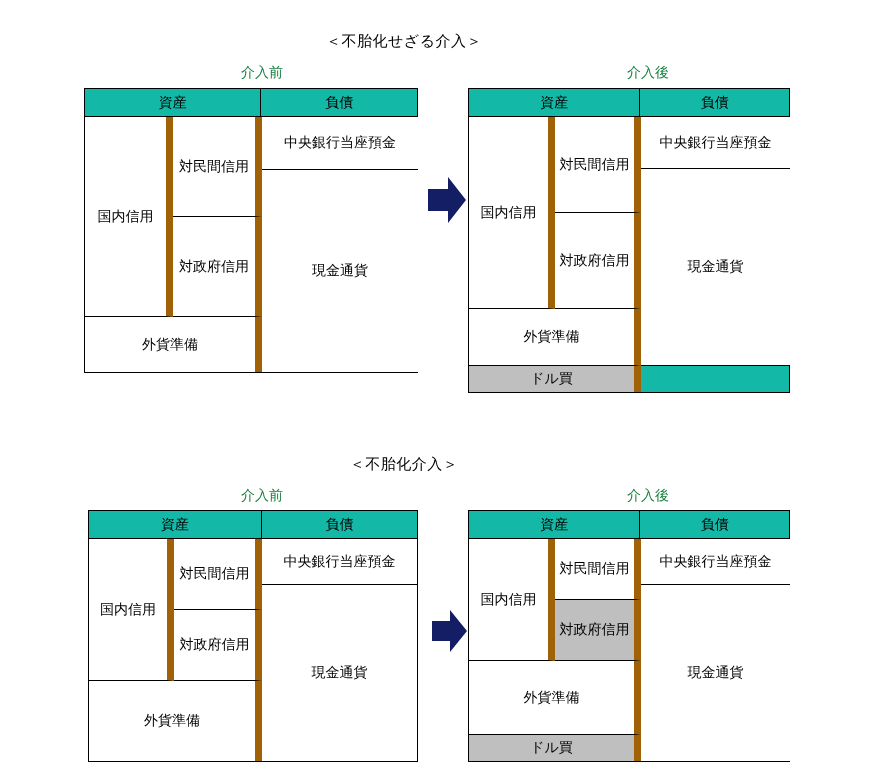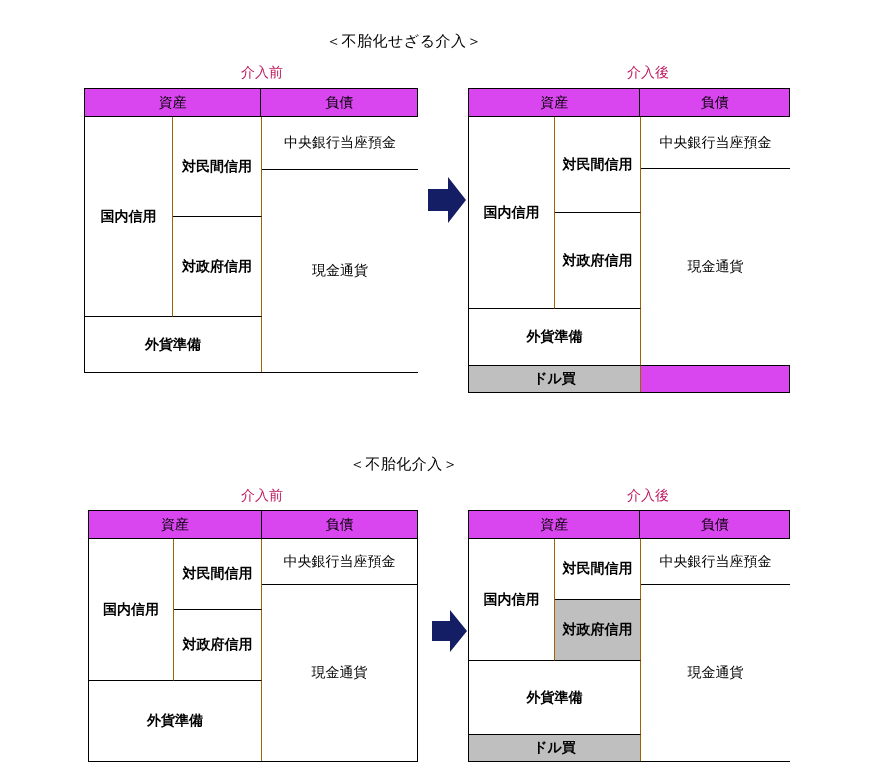--- a/index.html
+++ b/index.html
@@ -19,30 +19,30 @@
     text-align:center;
     font-size:15px;
     letter-spacing:0.5px;
     color:#000;
   }
 
   .panel-label{
     position:absolute;
     font-size:14px;
     text-align:center;
-    color:#be185d;
+    color:#15803d;
     white-space:nowrap;
   }
 
   
   .bs{
     position:absolute;
     box-sizing:border-box;
     border:1px solid #000;
-    background:#d946ef;
+    background:#14b8a6;
   }
   .bs-header{
     position:absolute;
     left:0;top:0;right:0;
     display:flex;
     box-sizing:border-box;
     border-bottom:1px solid #000;
   }
   .bs-header .hcell{
     box-sizing:border-box;
@@ -57,21 +57,21 @@
     box-sizing:border-box;
     display:flex;
     align-items:center;
     justify-content:center;
     font-size:14px;
     background:#fff;
     white-space:nowrap;
     text-align:right;
   }
   .cell.gray{background:#bfbfbf;}
-  .b-r{border-right:1px solid #a16207;font-weight:bold;}
+  .b-r{border-right:7px solid #a16207;}
   .b-b{border-bottom:1px solid #000;}
 
   
   .arrow{
     position:absolute;
     display:block;
   }
 </style>
 </head>
 <body>

